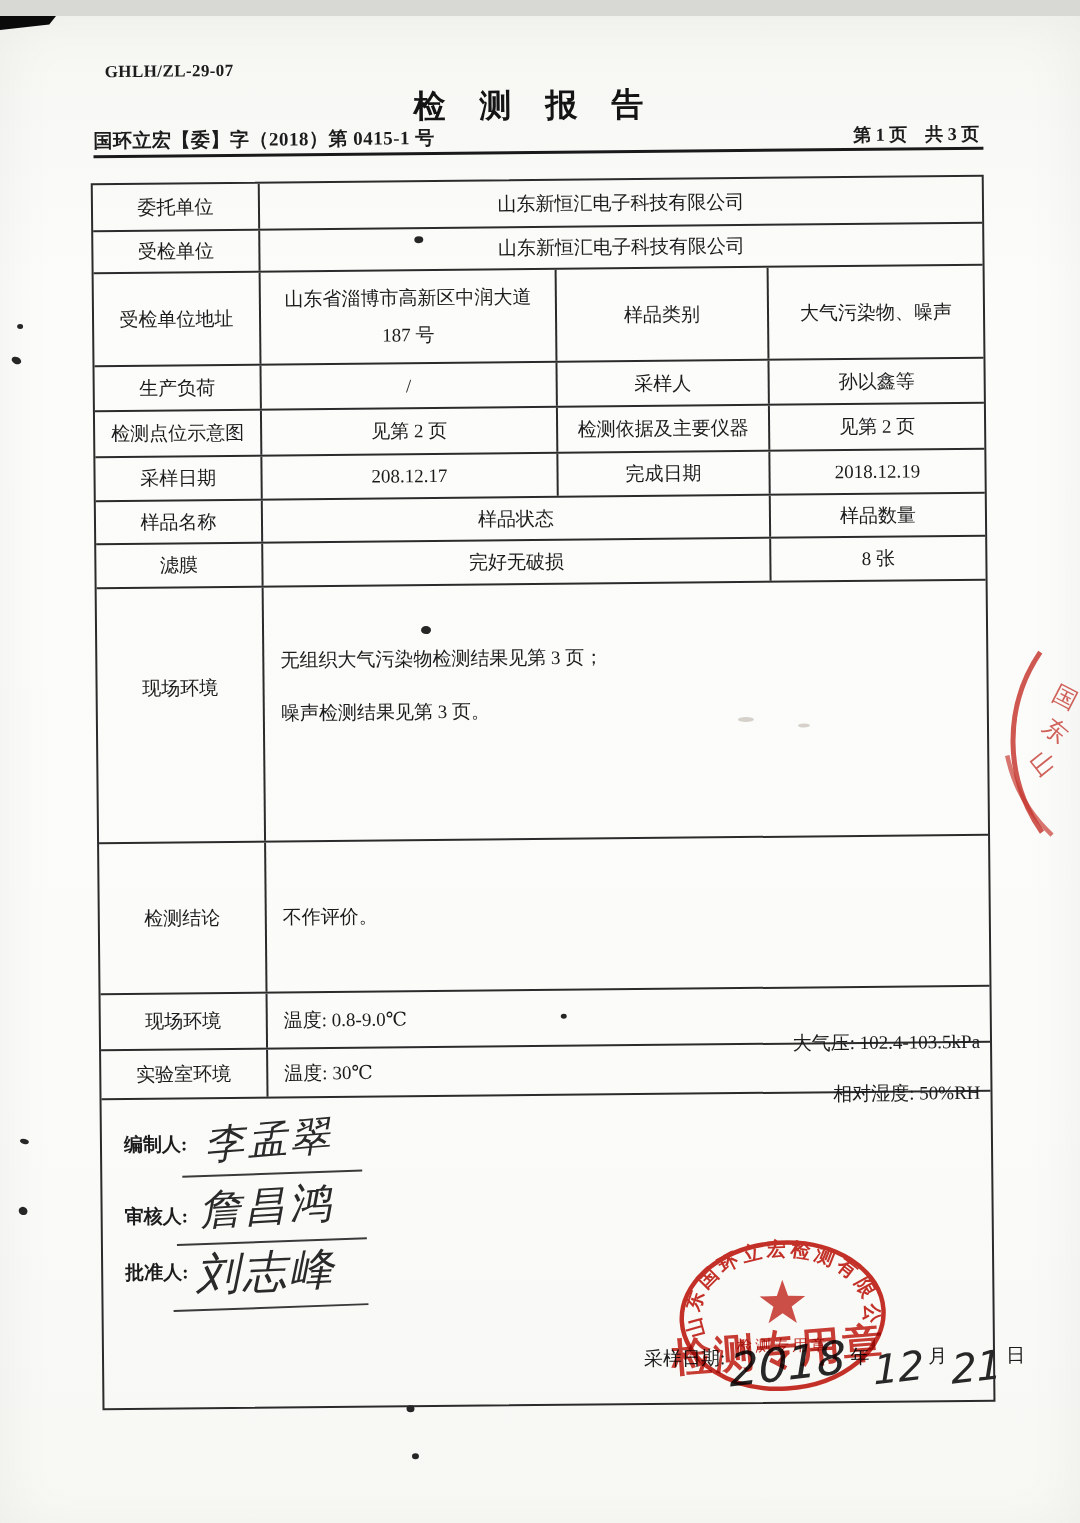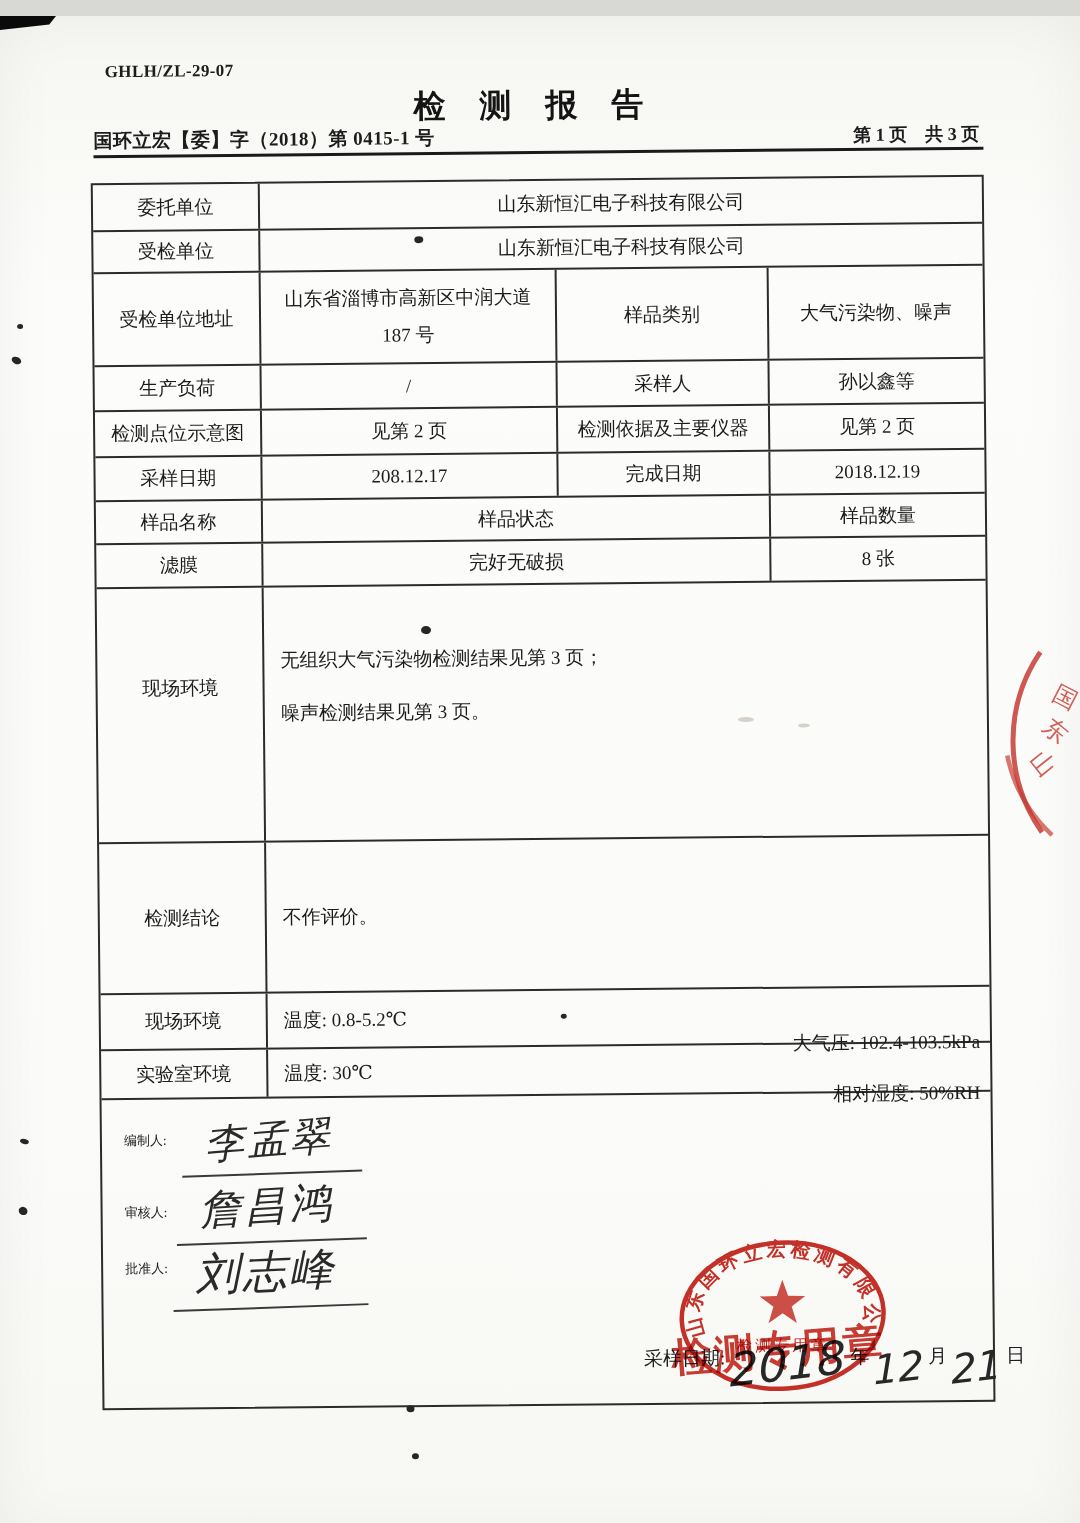--- a/index.html
+++ b/index.html
@@ -41,21 +41,21 @@
   .grow{flex:1;}
   .addr{flex-direction:column;line-height:1.9;}
   .results-cell{flex-direction:column;align-items:flex-start;justify-content:flex-start;
     padding:60px 10px 0 16px;gap:27px;text-align:left;}
   .lift27{position:relative;top:-27px;}
   .conclusion-cell{justify-content:flex-start;padding-left:16px;text-align:left;}
   .env-cell{position:relative;}
   .env-left{position:absolute;left:16px;top:50%;transform:translateY(-50%);white-space:nowrap;}
   .env-right{position:absolute;right:10px;white-space:nowrap;z-index:2;}
   .sig-area{flex:1;position:relative;border-bottom:none;}
-  .sig-label{position:absolute;font-size:13px;font-weight:400;left:22px;}
+  .sig-label{position:absolute;font-size:19px;font-weight:700;left:22px;}
   .sig-line{position:absolute;height:0;border-bottom:2px solid #3a3a3a;transform:rotate(-1.5deg);}
   .sig-name{position:absolute;font-family:"DejaVu Sans","Liberation Sans",sans-serif;
     font-style:italic;color:#2a2a2a;letter-spacing:3px;white-space:nowrap;}
   .approval-row{position:absolute;left:540px;top:250px;display:flex;align-items:flex-end;gap:4px;z-index:4;}
   .approval-print{font-size:19px;font-weight:500;padding-bottom:6px;white-space:nowrap;}
   .hw{font-family:"DejaVu Sans","Liberation Sans",sans-serif;font-style:italic;color:#272727;
     display:inline-block;transform:rotate(-6deg) skewX(-5deg);line-height:.9;}
   .hw-year{font-size:46px;margin-bottom:-8px;}
   .hw-md{font-size:40px;margin-bottom:-10px;}
   .stamp-svg{position:absolute;left:660px;top:1210px;width:232px;height:180px;
@@ -150,21 +150,21 @@
       </div>
 
       <div class="row" style="height:151px">
         <div class="cell w1">检测结论</div>
         <div class="cell grow last conclusion-cell">不作评价。</div>
       </div>
 
       <div class="row" style="height:56px">
         <div class="cell w1">现场环境</div>
         <div class="cell grow last env-cell">
-          <span class="env-left">温度: 0.8-5.2℃</span>
+          <span class="env-left">温度: 0.8-9.0℃</span>
           <span class="env-right" style="bottom:-14px">大气压: 102.4-103.5kPa</span>
         </div>
       </div>
 
       <div class="row" style="height:49px">
         <div class="cell w1">实验室环境</div>
         <div class="cell grow last env-cell">
           <span class="env-left">温度: 30℃</span>
           <span class="env-right" style="bottom:-16px">相对湿度: 50%RH</span>
         </div>

